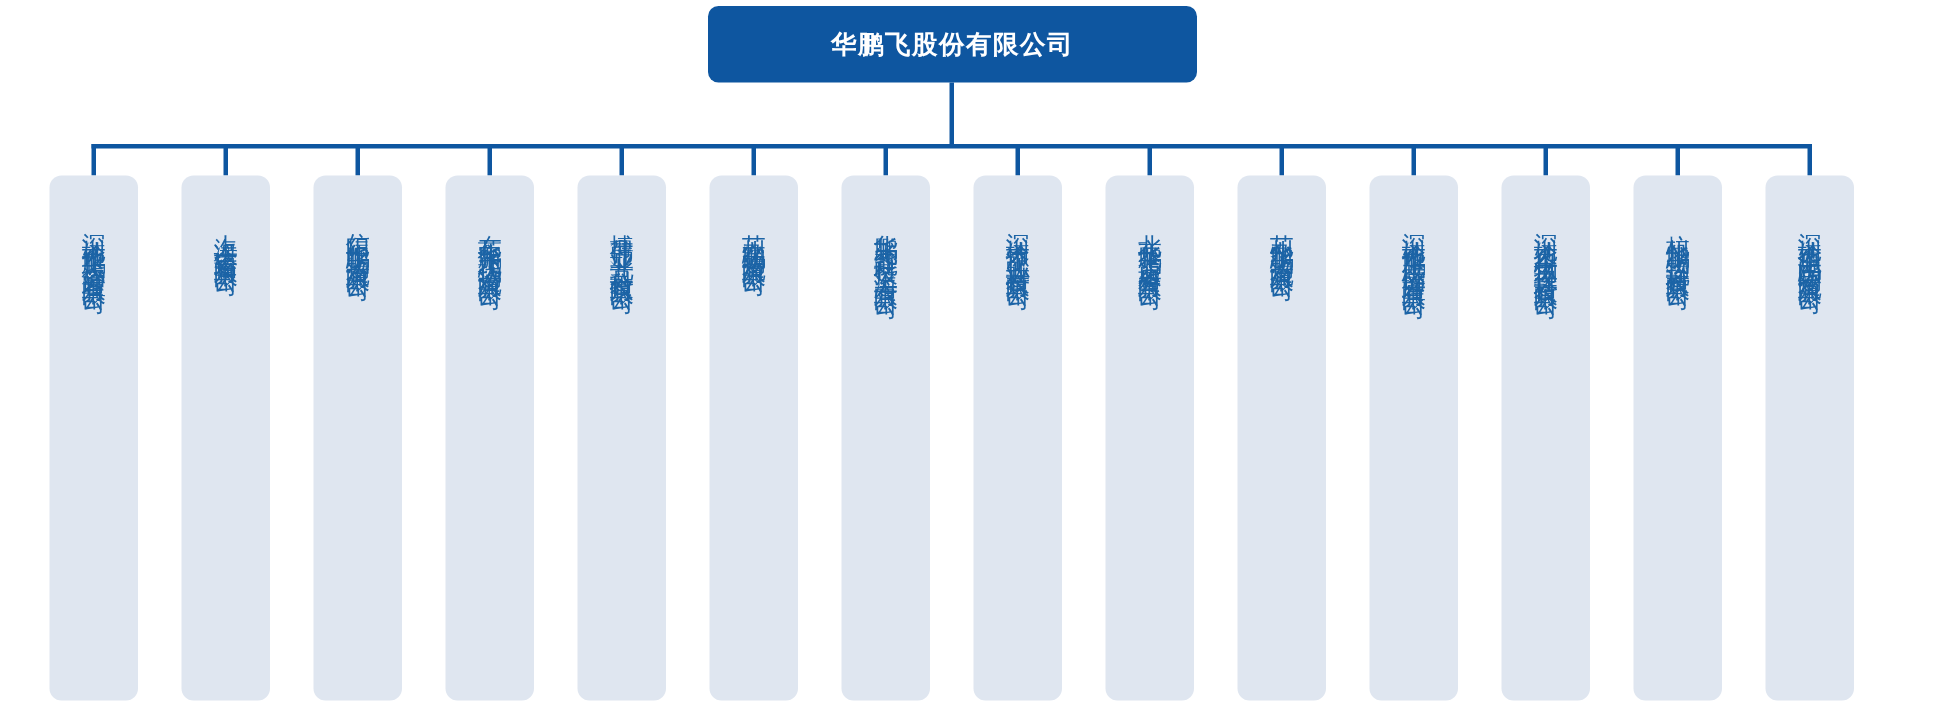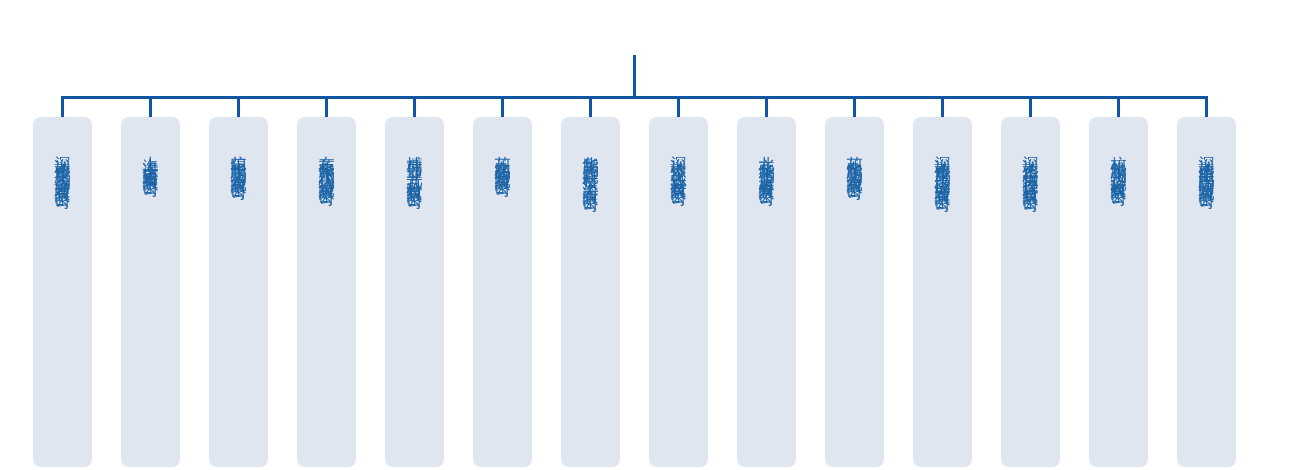--- a/index.html
+++ b/index.html
@@ -85,20 +85,23 @@
     color: var(--child-text, #1c64a6);
     padding-top: 26px;
     white-space: nowrap;
   }
 </style>
 </head>
 <body>
 
 <div class="canvas">
 
+  <div class="root-box">
+    <span class="root-label">华鹏飞股份有限公司</span>
+  </div>
 
   <div class="stem"></div>
   <div class="hline"></div>
 
   <div class="children">
 
       <div class="child-col">
         <div class="drop"></div>
         <div class="child-box">
           <span class="child-label">深圳市华鹏飞投资管理有限公司</span>

